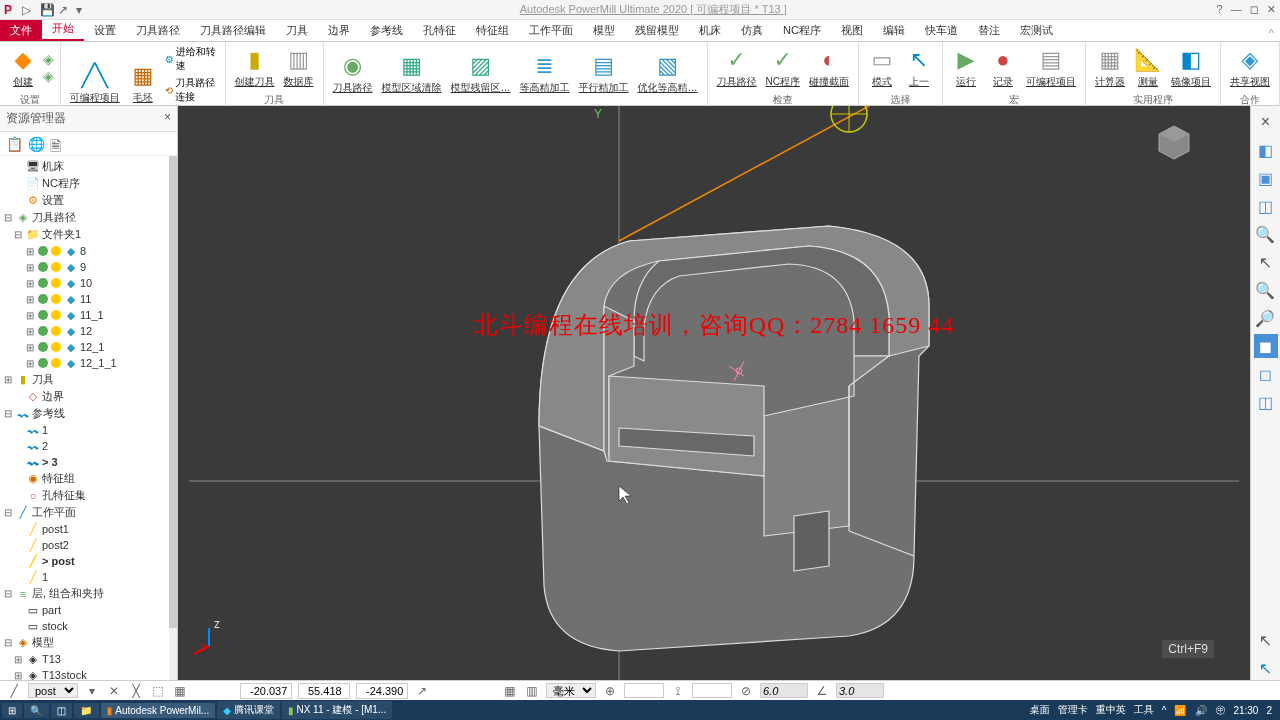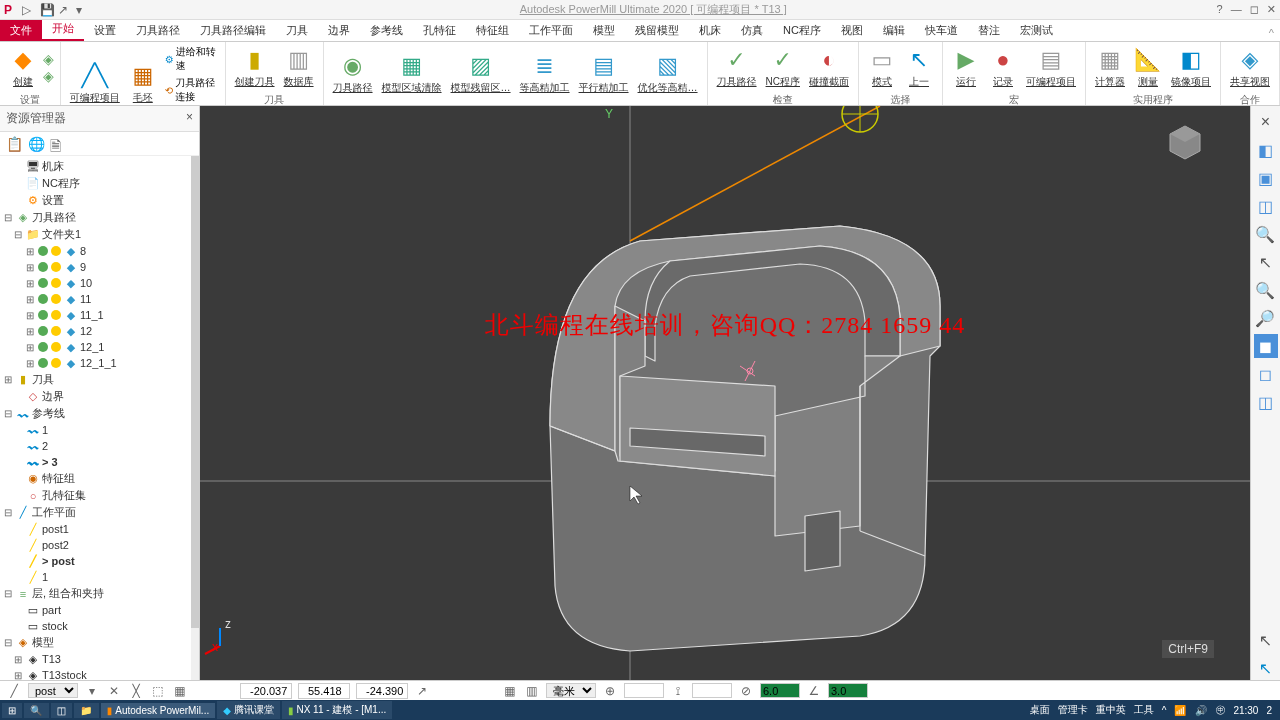--- a/index.html
+++ b/index.html
@@ -16,21 +16,21 @@
 .ribbon { height: 64px; background: #fff; display: flex; border-bottom: 1px solid #ccc; }
 .ribbon-group { display: flex; flex-direction: column; border-right: 1px solid #e0e0e0; padding: 2px 6px; }
 .ribbon-group-items { display: flex; flex: 1; align-items: center; gap: 3px; }
 .ribbon-group-label { text-align: center; font-size: 10px; color: #666; padding-top: 2px; }
 .ribbon-btn { display: flex; flex-direction: column; align-items: center; gap: 1px; padding: 2px 3px; cursor: pointer; }
 .ribbon-btn-icon { width: 28px; height: 28px; display: flex; align-items: center; justify-content: center; font-size: 22px; }
 .ribbon-btn-label { font-size: 10px; color: #333; white-space: nowrap; text-decoration: underline; }
 .ribbon-small-col { display: flex; flex-direction: column; gap: 1px; font-size: 10px; }
 .ribbon-small-item { display: flex; align-items: center; gap: 2px; padding: 1px 2px; cursor: pointer; }
 .main { display: flex; height: 574px; }
-.sidebar { width: 200px; background: #fff; border-right: 1px solid #ccc; display: flex; flex-direction: column; }
+.sidebar { width: 178px; background: #fff; border-right: 1px solid #ccc; display: flex; flex-direction: column; }
 .sidebar-title { padding: 4px 6px; font-size: 12px; background: #f8f8f8; border-bottom: 1px solid #ddd; display: flex; justify-content: space-between; color: #555; }
 .sidebar-toolbar { height: 24px; display: flex; align-items: center; gap: 6px; padding: 0 6px; border-bottom: 1px solid #eee; }
 .sidebar-toolbar span { width: 16px; height: 16px; display: inline-block; font-size: 14px; color: #666; }
 .tree { flex: 1; overflow-y: auto; padding: 2px 0; font-size: 11px; position: relative; }
 .tree-item { display: flex; align-items: center; padding: 1px 4px; white-space: nowrap; color: #333; cursor: pointer; gap: 2px; }
 .tree-item .exp { width: 10px; color: #666; font-size: 10px; }
 .tree-icon { width: 14px; height: 14px; display: inline-flex; align-items: center; justify-content: center; font-size: 11px; }
 .indent1 { padding-left: 14px; }
 .indent2 { padding-left: 26px; }
 .bold { font-weight: bold; }
@@ -38,21 +38,21 @@
 .badge.y { background: #fc0; }
 .viewport { flex: 1; background: #3a3a3a; position: relative; }
 .viewport svg { width: 100%; height: 100%; display: block; }
 .watermark { position: absolute; top: 203px; left: 50%; transform: translateX(-50%); color: #e00; font-size: 24px; font-weight: normal; font-family: serif; white-space: nowrap; letter-spacing: 1px; }
 .right-tools { width: 30px; background: #f5f5f5; border-left: 1px solid #ccc; display: flex; flex-direction: column; align-items: center; gap: 4px; padding-top: 4px; }
 .right-tools .rt { width: 24px; height: 24px; display: flex; align-items: center; justify-content: center; font-size: 16px; color: #555; cursor: pointer; }
 .right-tools .rt.cube { color: #4a90d9; }
 .statusbar { height: 20px; background: #fff; border-top: 1px solid #ccc; display: flex; align-items: center; padding: 0 6px; gap: 6px; font-size: 11px; }
 .statusbar input, .statusbar select { font-size: 11px; height: 15px; border: 1px solid #ccc; padding: 0 2px; }
 .coord-box { width: 52px; text-align: right; display: inline-block; border: 1px solid #ccc; padding: 1px 9px; background: #fff; }
-.tol-box { width: 40px; border: 1px solid #ccc; padding: 1px 3px; background: #15803d; }
+.tol-box { width: 48px; border: 1px solid #ccc; padding: 1px 3px; background: #e5e5e5; font-style: italic; }
 .sb-icon { width: 16px; height: 14px; display: inline-block; color: #666; font-size: 12px; text-align: center; }
 .hint { position: absolute; right: 36px; bottom: 22px; background: rgba(80,80,80,0.9); color: #ddd; padding: 2px 6px; font-size: 12px; }
 .taskbar { height: 20px; background: #1a3a5a; display: flex; align-items: center; gap: 2px; padding: 0 2px; color: #fff; font-size: 10px; }
 .taskbar .tb-item { padding: 2px 6px; background: #2a4a6a; display: flex; align-items: center; gap: 3px; cursor: pointer; }
 .taskbar .tb-item.active { background: #3a5a7a; }
 .taskbar .tray { margin-left: auto; display: flex; gap: 8px; align-items: center; padding-right: 6px; }
 .scroll-track { position: absolute; right: 0; top: 0; bottom: 0; width: 8px; background: #f0f0f0; }
 .scroll-thumb { position: absolute; left: 0; width: 8px; background: #ccc; }
 </style>
 </head>

